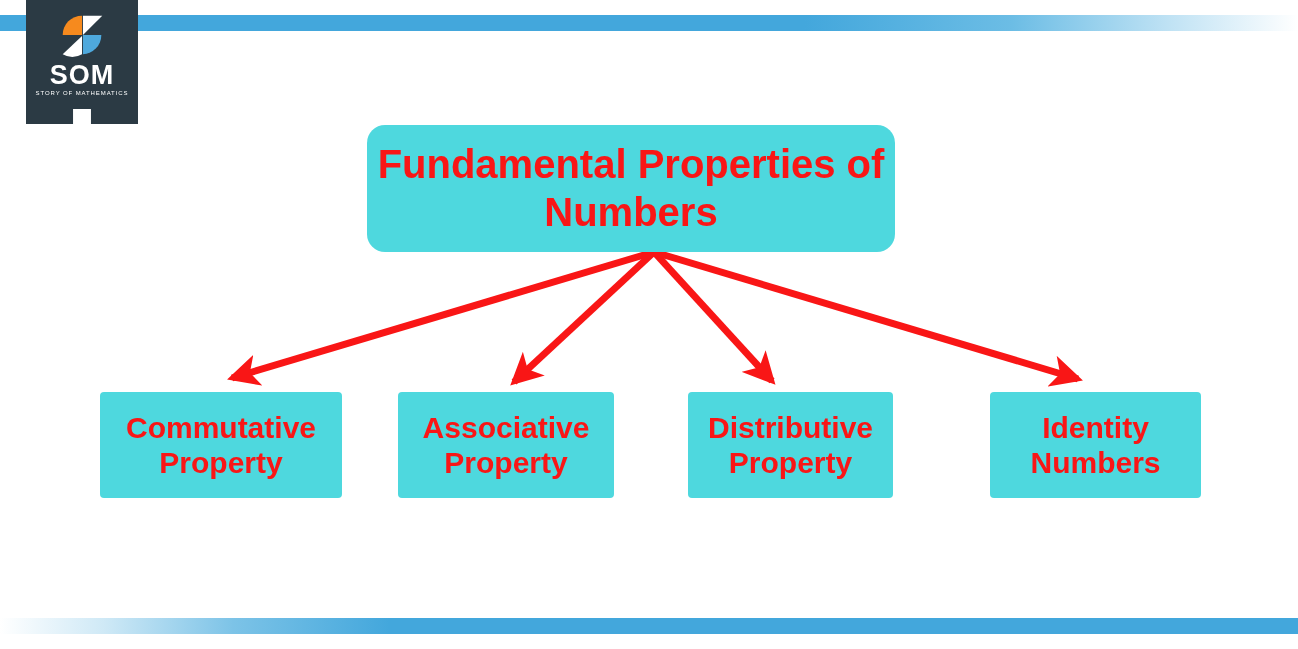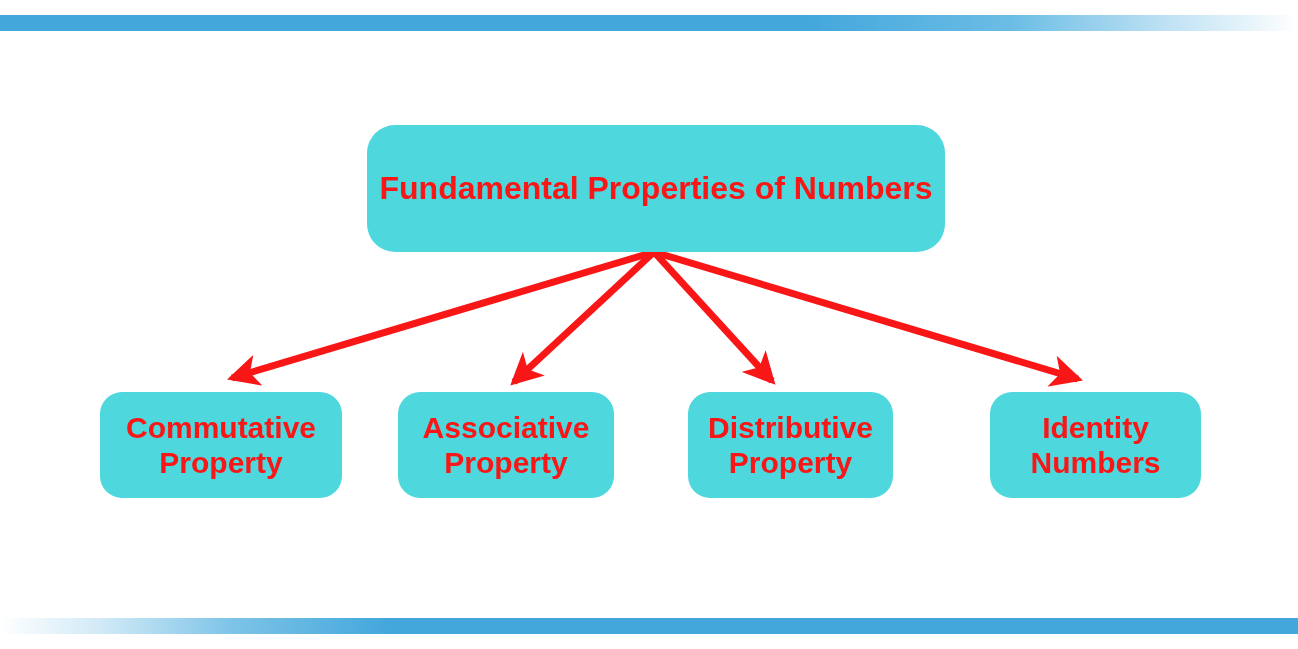--- a/index.html
+++ b/index.html
@@ -88,40 +88,40 @@
     color: #ffffff;
     font-size: 6px;
     letter-spacing: 0.9px;
     font-family: "Liberation Sans", sans-serif;
   }
 
   
   .node {
     position: absolute;
     background: #4ed8de;
-    border-radius: 22px;
+    border-radius: 4px;
     display: flex;
     align-items: center;
     justify-content: center;
     text-align: center;
     color: #f91616;
     font-weight: bold;
     font-family: "Liberation Sans", sans-serif;
     line-height: 1.18;
     box-sizing: border-box;
     padding: 4px 10px;
     z-index: 3;
   }
   #node-root {
     left: 367px;
     top: 125px;
-    width: 578px;
+    width: 528px;
     height: 127px;
-    font-size: 32px;
-    border-radius: 28px;
+    font-size: 40px;
+    border-radius: 18px;
   }
   .leaf {
     top: 392px;
     height: 106px;
     font-size: 30px;
   }
   #node-commutative { left: 100px;  width: 242px; }
   #node-associative { left: 398px;  width: 216px; }
   #node-distributive{ left: 688px;  width: 205px; }
   #node-identity    { left: 990px;  width: 211px; }
@@ -151,20 +151,31 @@
       </marker>
     </defs>
     <g stroke="#f91616" stroke-width="7" fill="none" stroke-linecap="butt">
       <line x1="654" y1="252" x2="232" y2="378" marker-end="url(#ah)"></line>
       <line x1="654" y1="252" x2="514" y2="382" marker-end="url(#ah)"></line>
       <line x1="654" y1="252" x2="772" y2="381" marker-end="url(#ah)"></line>
       <line x1="654" y1="252" x2="1078" y2="379" marker-end="url(#ah)"></line>
     </g>
   </svg>
 
+  <div id="logo-badge">
+    <div class="badge-shape"></div>
+    <svg id="logo-mark" viewBox="0 0 100 100" xmlns="http://www.w3.org/2000/svg">
+      <path d="M50 8 L50 50 L8 50 A42 42 0 0 1 50 8 Z" fill="#f68a1e"></path>
+      <path d="M52 8 L94 8 L52 50 Z" fill="#ffffff"></path>
+      <path d="M50 52 L50 92 A42 42 0 0 1 8 92 Z" fill="#ffffff"></path>
+      <path d="M52 50 L92 50 A42 42 0 0 1 52 92 Z" fill="#4ea9dd"></path>
+    </svg>
+    <div id="som-wordmark">SOM</div>
+    <div id="som-tagline">STORY OF MATHEMATICS</div>
+  </div>
 
   <div class="node" id="node-root">Fundamental Properties of Numbers</div>
 
   <div class="node leaf" id="node-commutative">Commutative Property</div>
 
   <div class="node leaf" id="node-associative">Associative Property</div>
 
   <div class="node leaf" id="node-distributive">Distributive Property</div>
 
   <div class="node leaf" id="node-identity">Identity Numbers</div>

